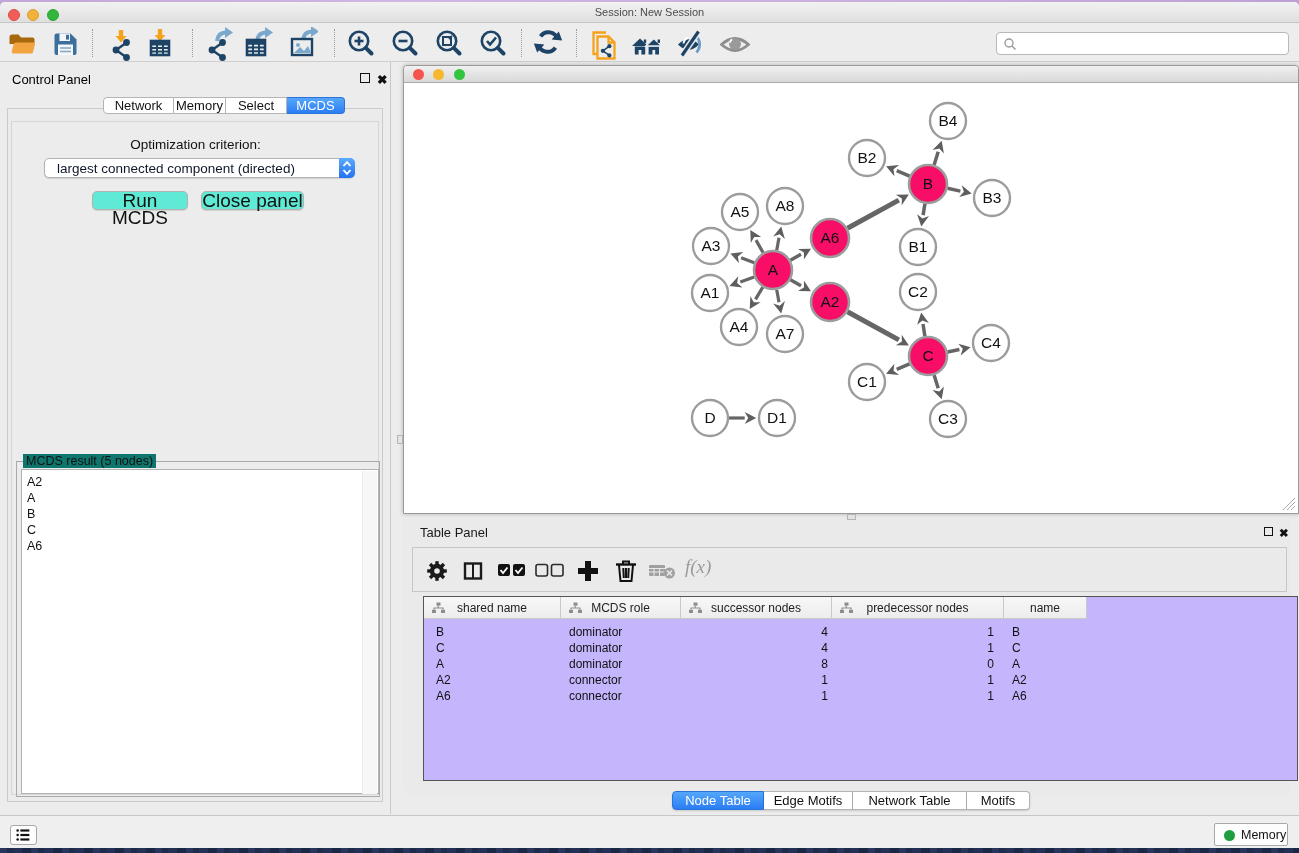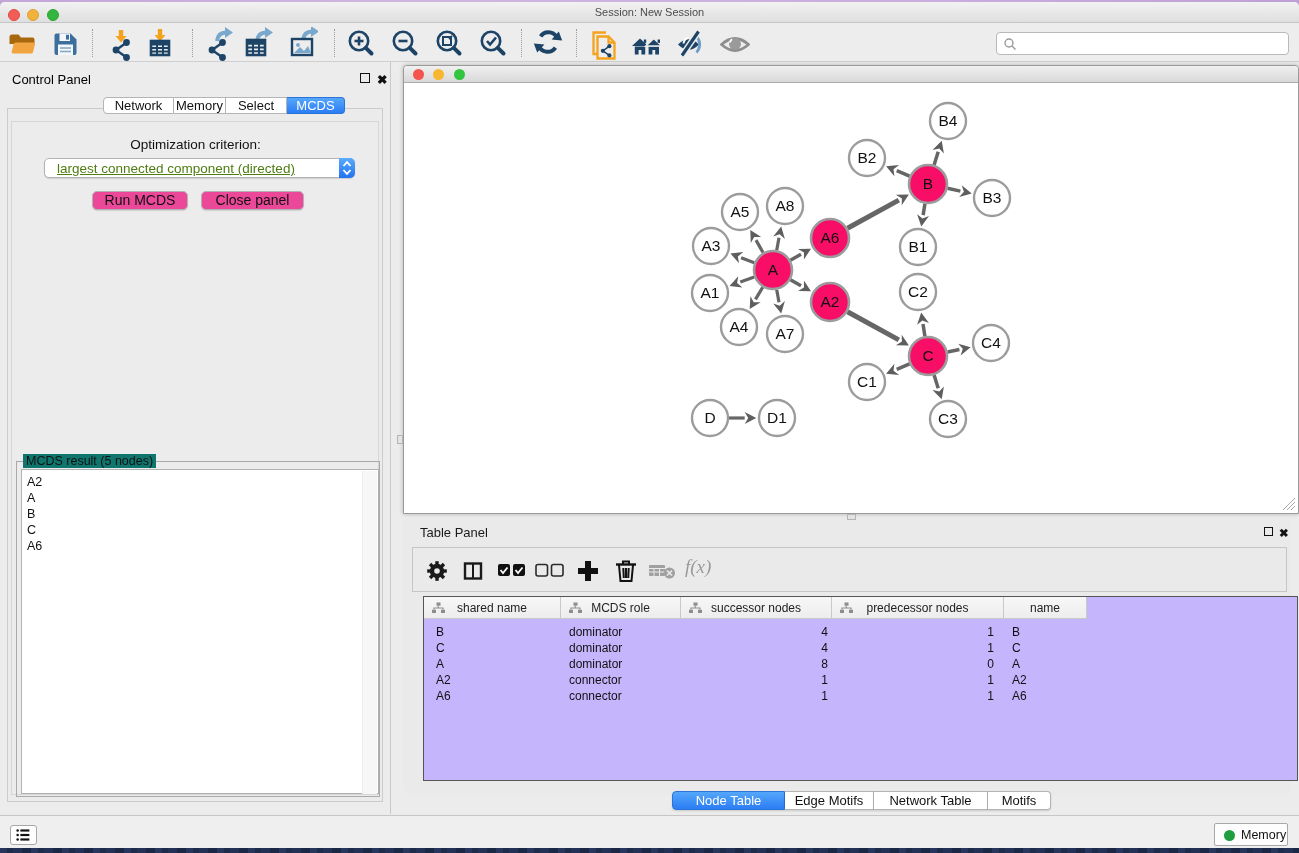--- a/index.html
+++ b/index.html
@@ -26,23 +26,23 @@
 #cp-box2 { left:3px; top:12px; width:368px; height:674px; border:1px solid #d6d6d6; background:#ececec; }
 
 .tabs { position:absolute; display:flex; height:17px; }
 .tab { height:17px; line-height:16px; font-size:13px; text-align:center; background:#fff; border:1px solid #b4b4b4; border-left:none; color:#111; }
 .tab.first { border-left:1px solid #b4b4b4; border-radius:4px 0 0 4px; }
 .tab.last { border-radius:0 4px 4px 0; }
 .tab.sel { background:linear-gradient(#55a7fb,#2b7df4); color:#fff; border-color:#2b72d9; }
 
 #optlabel { left:0; top:75px; width:391px; text-align:center; font-size:13.5px; color:#111; }
 #combo { left:44px; top:96px; width:311px; height:20px; background:#fff; border:1px solid #b2b2b2; border-radius:5px; box-shadow:0 1px 1px rgba(0,0,0,0.12); }
-#combo span { position:absolute; left:12px; top:2px; font-size:13.5px; color:#4d7c0f;text-decoration:underline; }
+#combo span { position:absolute; left:12px; top:2px; font-size:13.5px; color:#0f172a; }
 #combocap { position:absolute; right:-1px; top:-1px; width:16px; height:20px; border-radius:0 5px 5px 0; background:linear-gradient(#5babfd,#2272ef); }
-.btn { position:absolute; height:19px; background:#ec4899; border:1px solid #b2b2b2; border-radius:5px; font-size:14px; color:#111; text-align:center; line-height:17px; box-shadow:0 1px 1px rgba(0,0,0,0.12); }
+.btn { position:absolute; height:19px; background:#5eead4; border:1px solid #b2b2b2; border-radius:5px; font-size:19px; color:#111; text-align:center; line-height:17px; box-shadow:0 1px 1px rgba(0,0,0,0.12); }
 
 #grp { left:16px; top:399px; width:364px; height:336px; border:1px solid #a9a9a9; }
 #grplabel { position:absolute; left:6px; top:-8px; background:#0f766e; padding:0 3px; font-size:12.5px; color:#111; }
 #mlist { position:absolute; left:4px; top:7px; width:358px; height:325px; background:#fff; border:1px solid #b2b2b2; }
 #mlist { padding-top:4px; }
 #mlist .li { padding-left:5px; font-size:12.5px; height:16px; line-height:16px; color:#111; }
 #msb { position:absolute; right:1px; top:1px; width:15px; height:323px; background:#f7f7f7; border-left:1px solid #ececec; }
 
 #nw { left:403px; top:65px; width:896px; height:449px; background:#fff; border:1px solid #9a9a9a; border-radius:4px 4px 0 0; box-shadow:0 0 4px rgba(0,0,0,0.25); }
 #nw-tb { position:absolute; left:0; top:0; width:894px; height:17px; background:linear-gradient(#f0f0f0,#d9d9d9); border-bottom:1px solid #ababab; border-radius:4px 4px 0 0; }
@@ -511,21 +511,21 @@
 <div class="trow num" style="left:300px;top:75px;width:104px;">1</div>
 <div class="trow num" style="left:460px;top:75px;width:110px;">1</div>
 <div class="trow" style="left:588px;top:75px;width:70px;">A2</div>
 <div class="trow" style="left:12px;top:91px;width:120px;">A6</div>
 <div class="trow" style="left:145px;top:91px;width:110px;">connector</div>
 <div class="trow num" style="left:300px;top:91px;width:104px;">1</div>
 <div class="trow num" style="left:460px;top:91px;width:110px;">1</div>
 <div class="trow" style="left:588px;top:91px;width:70px;">A6</div>
     </div>
   <div id="btabs" class="tabs abs">
-    <div class="tab first sel" style="width:113px;">Node Table</div>
+    <div class="tab first sel" style="width:92px;">Node Table</div>
     <div class="tab" style="width:89px;">Edge Motifs</div>
     <div class="tab" style="width:114px;">Network Table</div>
     <div class="tab last" style="width:63px;">Motifs</div>
   </div>
 </div>
 
 <div id="status" class="abs">
   <div id="listbtn"><svg width="25" height="18" viewBox="0 0 25 20">
         <g fill="#111">
           <circle cx="6" cy="5" r="1.4"></circle>

